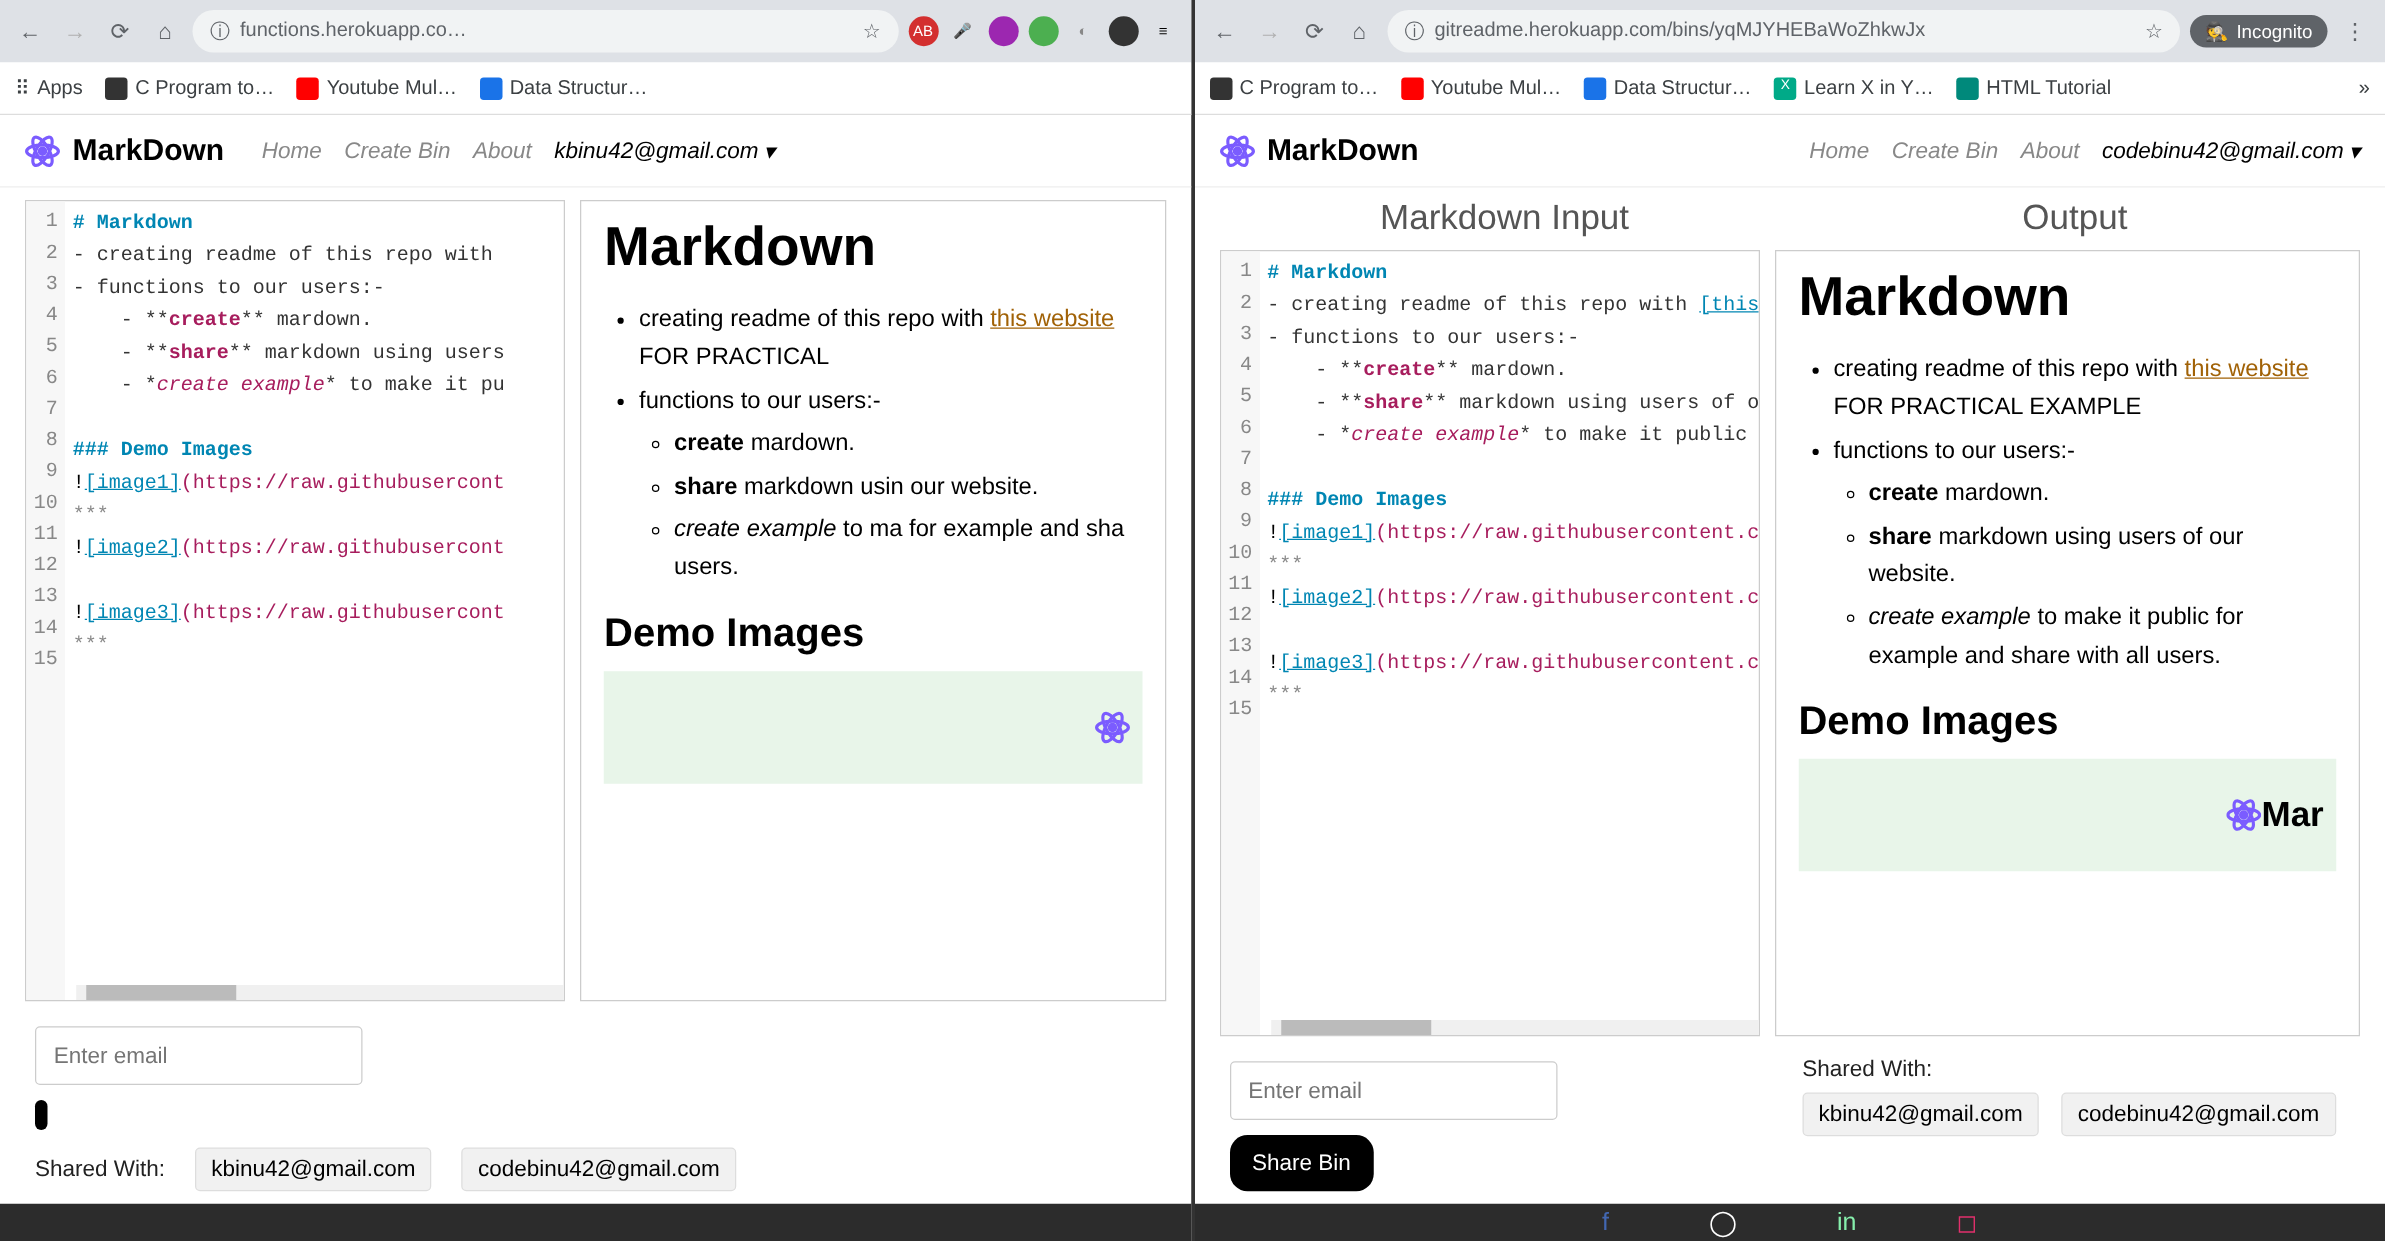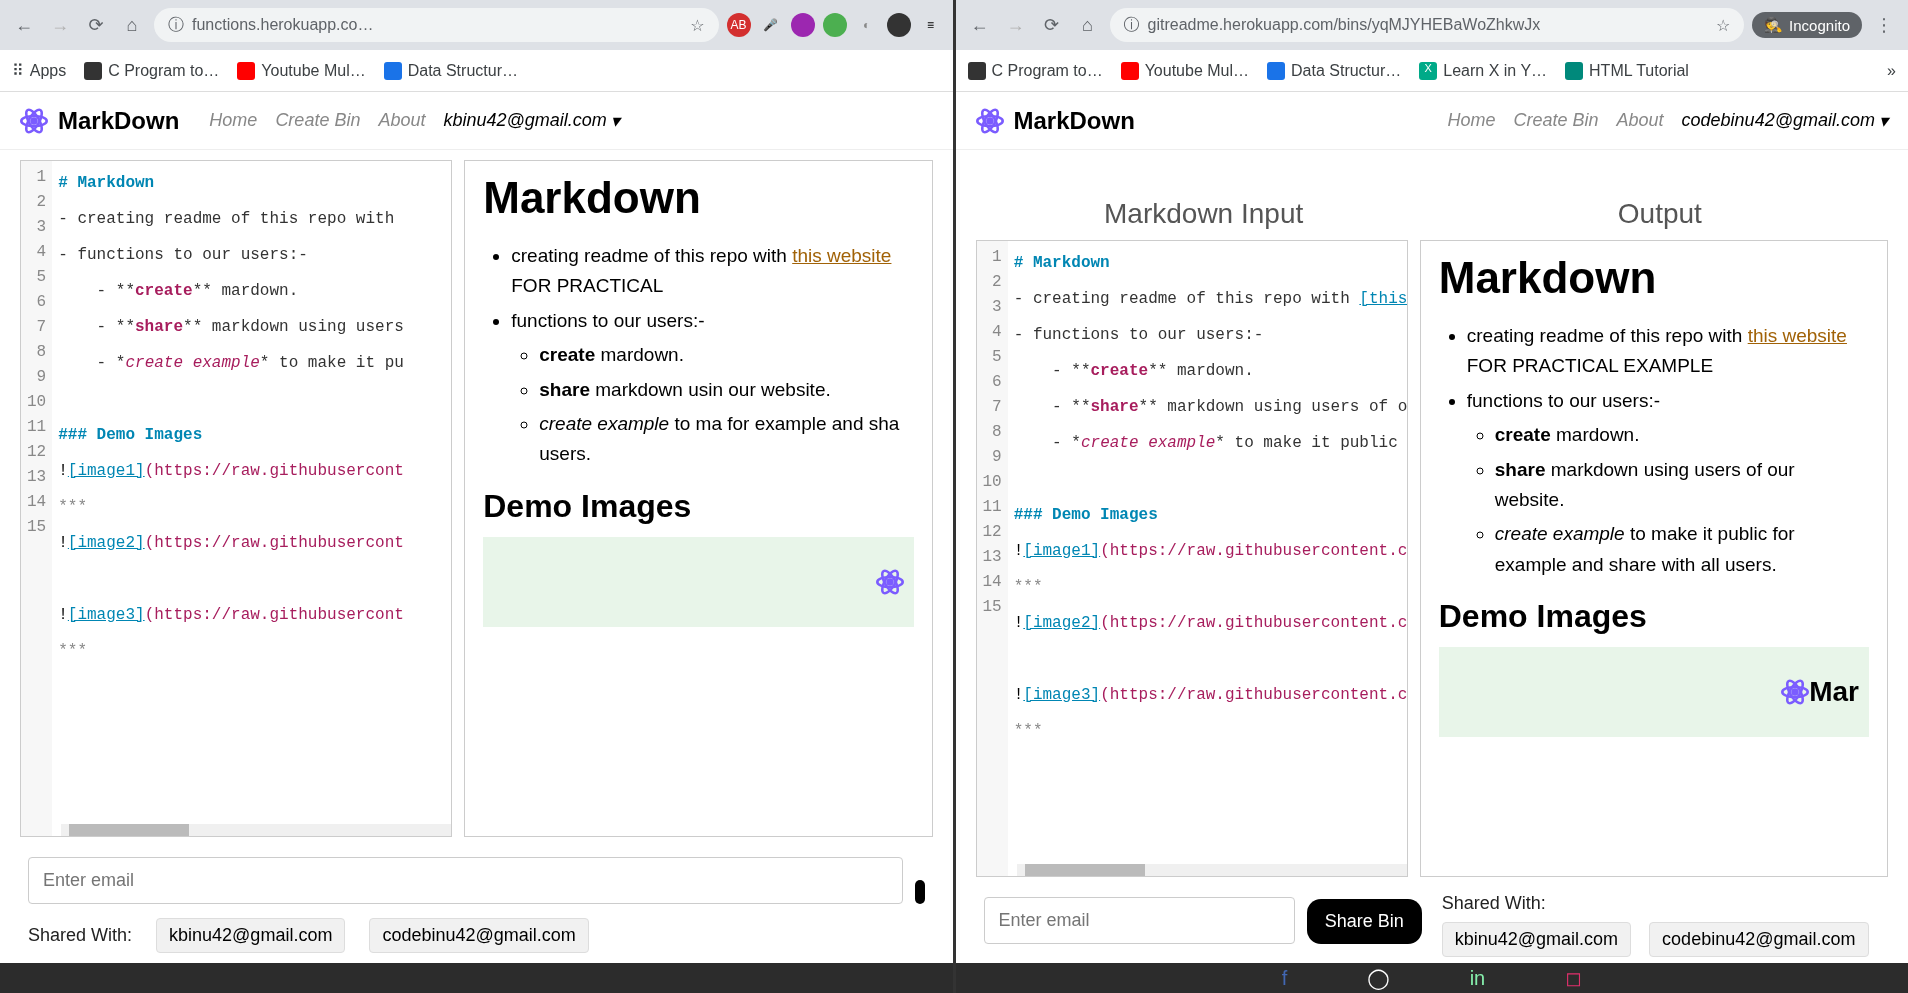--- a/index.html
+++ b/index.html
@@ -24,28 +24,28 @@
 
 .app-header { height: 58px; display: flex; align-items: center; padding: 0 20px; border-bottom: 1px solid #eee; }
 .logo-wrap { display: flex; align-items: center; gap: 10px; }
 .react-logo { width: 28px; height: 28px; }
 .brand { font-size: 24px; font-weight: 700; color: #000; }
 .nav-links { display: flex; gap: 18px; margin-left: 30px; color: #888; font-size: 18px; align-items: center; flex-wrap: wrap; font-style: italic; }
 .nav-links.right { margin-left: auto; }
 .user-drop { color: #000; font-size: 18px; display: flex; align-items: center; gap: 4px; }
 
 
-.section-heads { display: flex; padding: 8px 20px 0; margin-top: 40px; }
+.section-heads { display: flex; padding: 8px 20px 0; }
 .sec-head { flex: 1; text-align: center; font-size: 28px; font-weight: 400; color: #555; }
 
 
 .editor-area { flex: 1; display: flex; padding: 10px 20px; gap: 12px; overflow: hidden; }
 .code-pane { flex: 1; border: 1px solid #ccc; display: flex; overflow: hidden; position: relative; min-width: 0; }
 .gutter { background: #f7f7f7; text-align: right; padding: 4px 6px; color: #888; font-family: "Courier New", monospace; font-size: 16px; line-height: 25px; user-select: none; }
-.code-body { flex: 1; padding: 4px 6px; font-family: "Courier New", monospace; font-size: 16px; line-height: 36px; white-space: pre; overflow: hidden; }
+.code-body { flex: 1; padding: 4px 6px; font-family: "Courier New", monospace; font-size: 16px; line-height: 26px; white-space: pre; overflow: hidden; }
 .hl-header { color: #0086b3; font-weight: 700; }
 .hl-bold { color: #a71d5d; font-weight: 700; }
 .hl-italic { color: #a71d5d; font-style: italic; }
 .hl-link { color: #0086b3; text-decoration: underline; }
 .hl-url { color: #a71d5d; }
 .hl-hr { color: #888; }
 .hl-list { color: #333; }
 
 .preview { flex: 1; border: 1px solid #ccc; padding: 12px 18px; overflow: hidden; min-width: 0; background: #fff; position: relative; }
 .preview h1 { font-size: 44px; font-weight: 700; margin-bottom: 18px; }
@@ -56,21 +56,21 @@
 .preview a { color: #a16207; }
 .preview em { font-style: italic; }
 .preview strong { font-weight: 700; }
 .demo-img { margin-top: 10px; height: 90px; background: #e8f5e9; display: flex; align-items: center; justify-content: flex-end; padding-right: 10px; overflow: hidden; }
 .demo-img .logo-txt { font-size: 28px; font-weight: 700; }
 
 .hscroll { position: absolute; bottom: 0; left: 40px; right: 0; height: 12px; background: #f0f0f0; }
 .hthumb { position: absolute; height: 100%; background: #bbb; left: 8px; width: 120px; }
 
 
-.share-row { padding: 10px 28px; display: flex; align-items: flex-end; gap: 12px; }
+.share-row { padding: 10px 28px; display: flex; align-items: flex-start; gap: 12px; flex-direction: column; }
 .email-inp { flex: 1; border: 1px solid #ccc; border-radius: 4px; padding: 12px 14px; font-size: 18px; }
 .share-btn { background: #000; color: #fff; border: none; padding: 12px 18px; font-size: 18px; border-radius: 14px; }
 .shared-row { padding: 4px 28px 10px; display: flex; align-items: center; gap: 24px; font-size: 18px; flex-wrap: wrap; }
 .shared-label { color: #222; }
 .chip { background: #f1f1f1; padding: 6px 12px; border-radius: 4px; border: 1px solid #ddd; }
 
 .social { background: #2c2c2c; height: 30px; display: flex; align-items: center; justify-content: center; gap: 80px; }
 .social span { color: #fff; font-size: 20px; }
 
 

